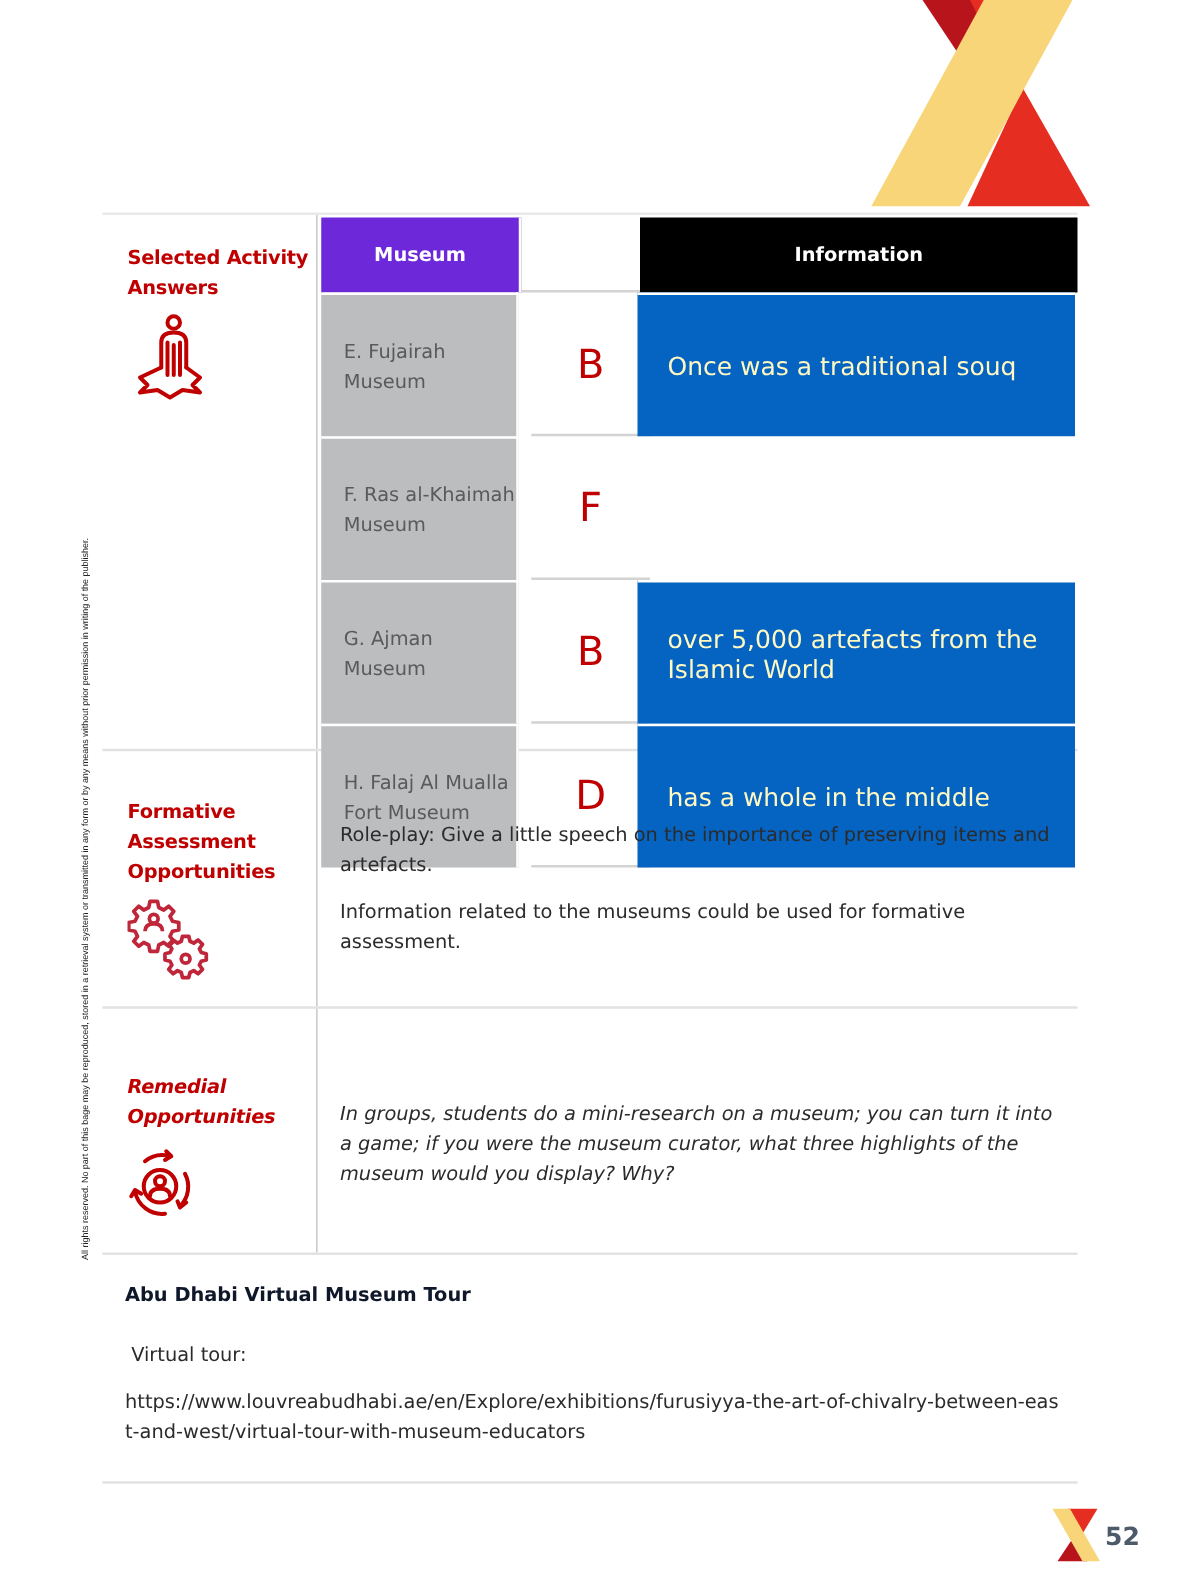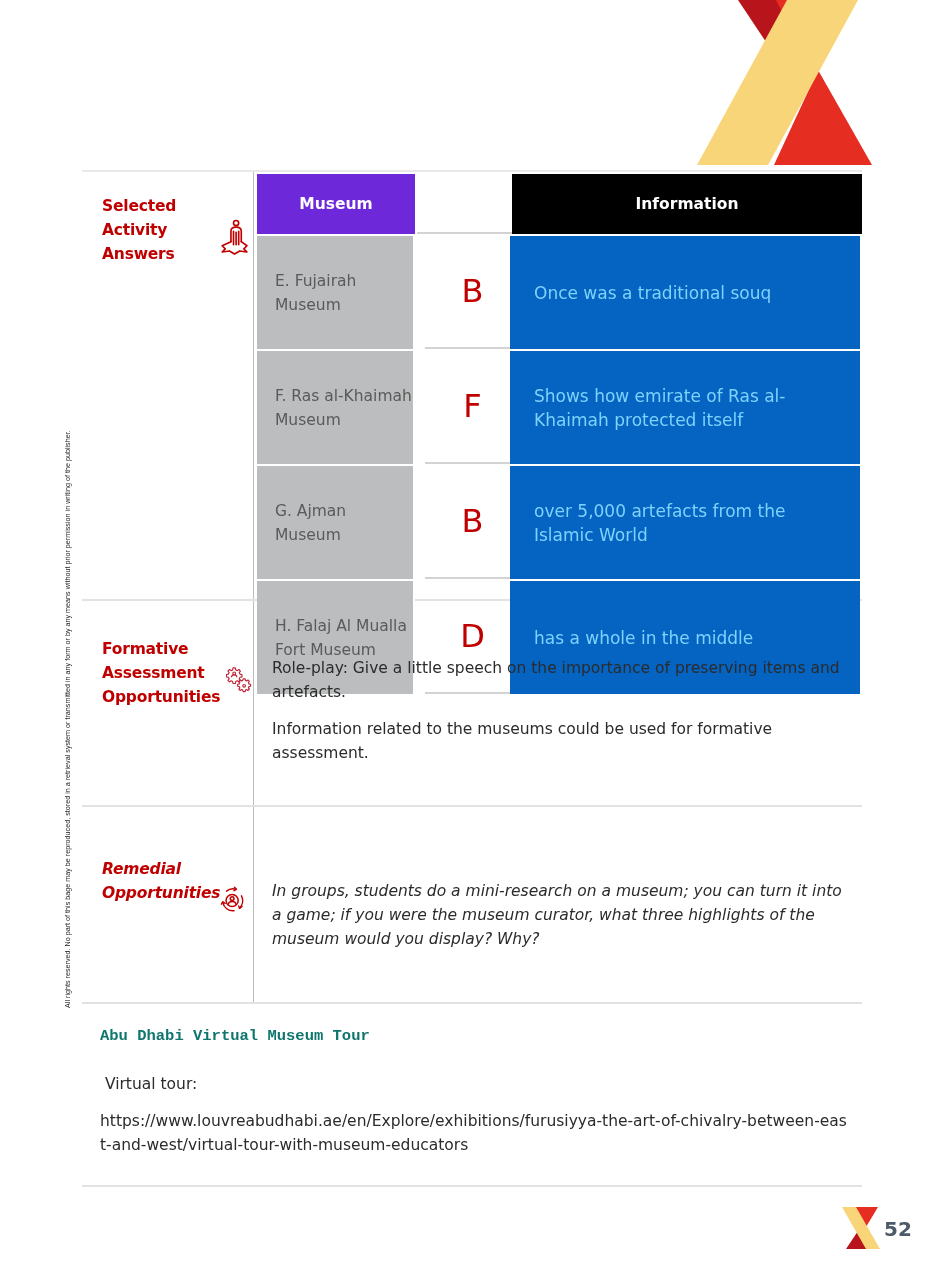--- a/index.html
+++ b/index.html
@@ -14,21 +14,21 @@
     width: 740px; font-size: 7.2px; color: #222; white-space: nowrap;
     font-family: "Liberation Sans", sans-serif;
   }
   .main-table { position: absolute; left: 82px; top: 170px; width: 780px; }
   .row {
     position: relative; display: flex; border-bottom: 2px solid #e2e2e2;
   }
   .row:first-child { border-top: 2px solid #e9e9e9; }
   .left-cell {
     width: 172px; flex: 0 0 172px; border-right: 1px solid #bdbdbd;
-    padding: 0 0 0 20px; box-sizing: border-box; display: flex; flex-direction: row;
+    padding: 0 0 0 20px; box-sizing: border-box; display: flex; flex-direction: column;
   }
   .section-title {
     color: #c00000; font-weight: bold; font-size: 15.5px; line-height: 24px;
     font-family: "DejaVu Sans", sans-serif; letter-spacing: -0.2px;
   }
   .section-icon { margin-top: 8px; width: 70px; height: 70px; }
   .right-cell { flex: 1; box-sizing: border-box; }
 
   
   .row-answers { height: 427px; }
@@ -40,36 +40,36 @@
   .h-gap { width: 95px; border-bottom: 2px solid #d3d3d3; box-sizing: border-box; margin-left: 0; }
   .h-info { width: 350px; background: #000000; color: #fff; font-weight: bold; font-size: 15.5px;
     display: flex; align-items: center; justify-content: center; }
   .a-row { display: flex; height: 115px; }
   .c-museum { width: 158px; background: #bcbdbf; color: #5a5a5a; font-size: 15.5px; line-height: 24px;
     box-sizing: border-box; padding-left: 18px; display: flex; align-items: center;
     border-top: 2px solid #fff; border-right: 2px solid #fff; }
   .c-letter { width: 95px; color: #c00000; font-size: 32px; font-family: "DejaVu Sans", sans-serif;
     display: flex; align-items: center; justify-content: center;
     border-bottom: 2px solid #d3d3d3; box-sizing: border-box; margin-left: 10px; margin-right: -10px; }
-  .c-info { width: 350px; background: #0563c1; color: #7dd3fc; font-size: 17px; line-height: 24px;
+  .c-info { width: 350px; background: #0563c1; color: #fef9c3; font-size: 20px; line-height: 24px;
     box-sizing: border-box; padding: 0 18px 0 24px; display: flex; align-items: center;
     border-top: 2px solid #fff; }
 
   .row-formative { height: 204px; }
   .row-formative .left-cell { padding-top: 36px; }
   .row-remedial { height: 195px; font-style: italic; }
   .row-remedial .left-cell { padding-top: 50px; }
   .row-extension { height: 181px; }
   .row-extension .left-cell { padding-top: 42px; }
   .body-text { font-size: 15.5px; line-height: 24px; color: #2b2b2b; padding-left: 18px; padding-right: 12px; }
   .body-text p { margin: 0 0 13px 0; }
   .row-formative .right-cell { padding-top: 55px; }
   .row-remedial .right-cell { padding-top: 72px; }
   .row-extension .right-cell { padding-top: 20px; }
-  .ext-title { font-weight: bold; color: #0f766e; margin-bottom: 13px !important; font-family: Liberation Mono, monospace; }
+  .ext-title { font-weight: bold; color: #0f172a; margin-bottom: 13px !important; }
   .ext-url { word-break: break-all; }
 
   .footer-logo { position: absolute; left: 840px; top: 1205px; width: 40px; height: 46px; }
   .page-num { position: absolute; left: 884px; top: 1217px; font-size: 20px; font-weight: bold;
     color: #4d5a6a; font-family: "DejaVu Sans", sans-serif; }
 </style>
 </head>
 <body>
 
 <svg class="corner-deco" viewBox="0 0 200 168">
@@ -101,21 +101,20 @@
         <div class="h-info">Information</div>
       </div>
       <div class="a-row">
         <div class="c-museum">E. Fujairah Museum</div>
         <div class="c-letter">B</div>
         <div class="c-info">Once was a traditional souq</div>
       </div>
       <div class="a-row">
         <div class="c-museum">F. Ras al-Khaimah Museum</div>
         <div class="c-letter">F</div>
-        <div class="c-info">Shows how emirate of Ras al-Khaimah protected itself</div>
       </div>
       <div class="a-row">
         <div class="c-museum">G. Ajman Museum</div>
         <div class="c-letter">B</div>
         <div class="c-info">over 5,000 artefacts from the Islamic World</div>
       </div>
       <div class="a-row">
         <div class="c-museum">H. Falaj Al Mualla Fort Museum</div>
         <div class="c-letter">D</div>
         <div class="c-info">has a whole in the middle</div>

